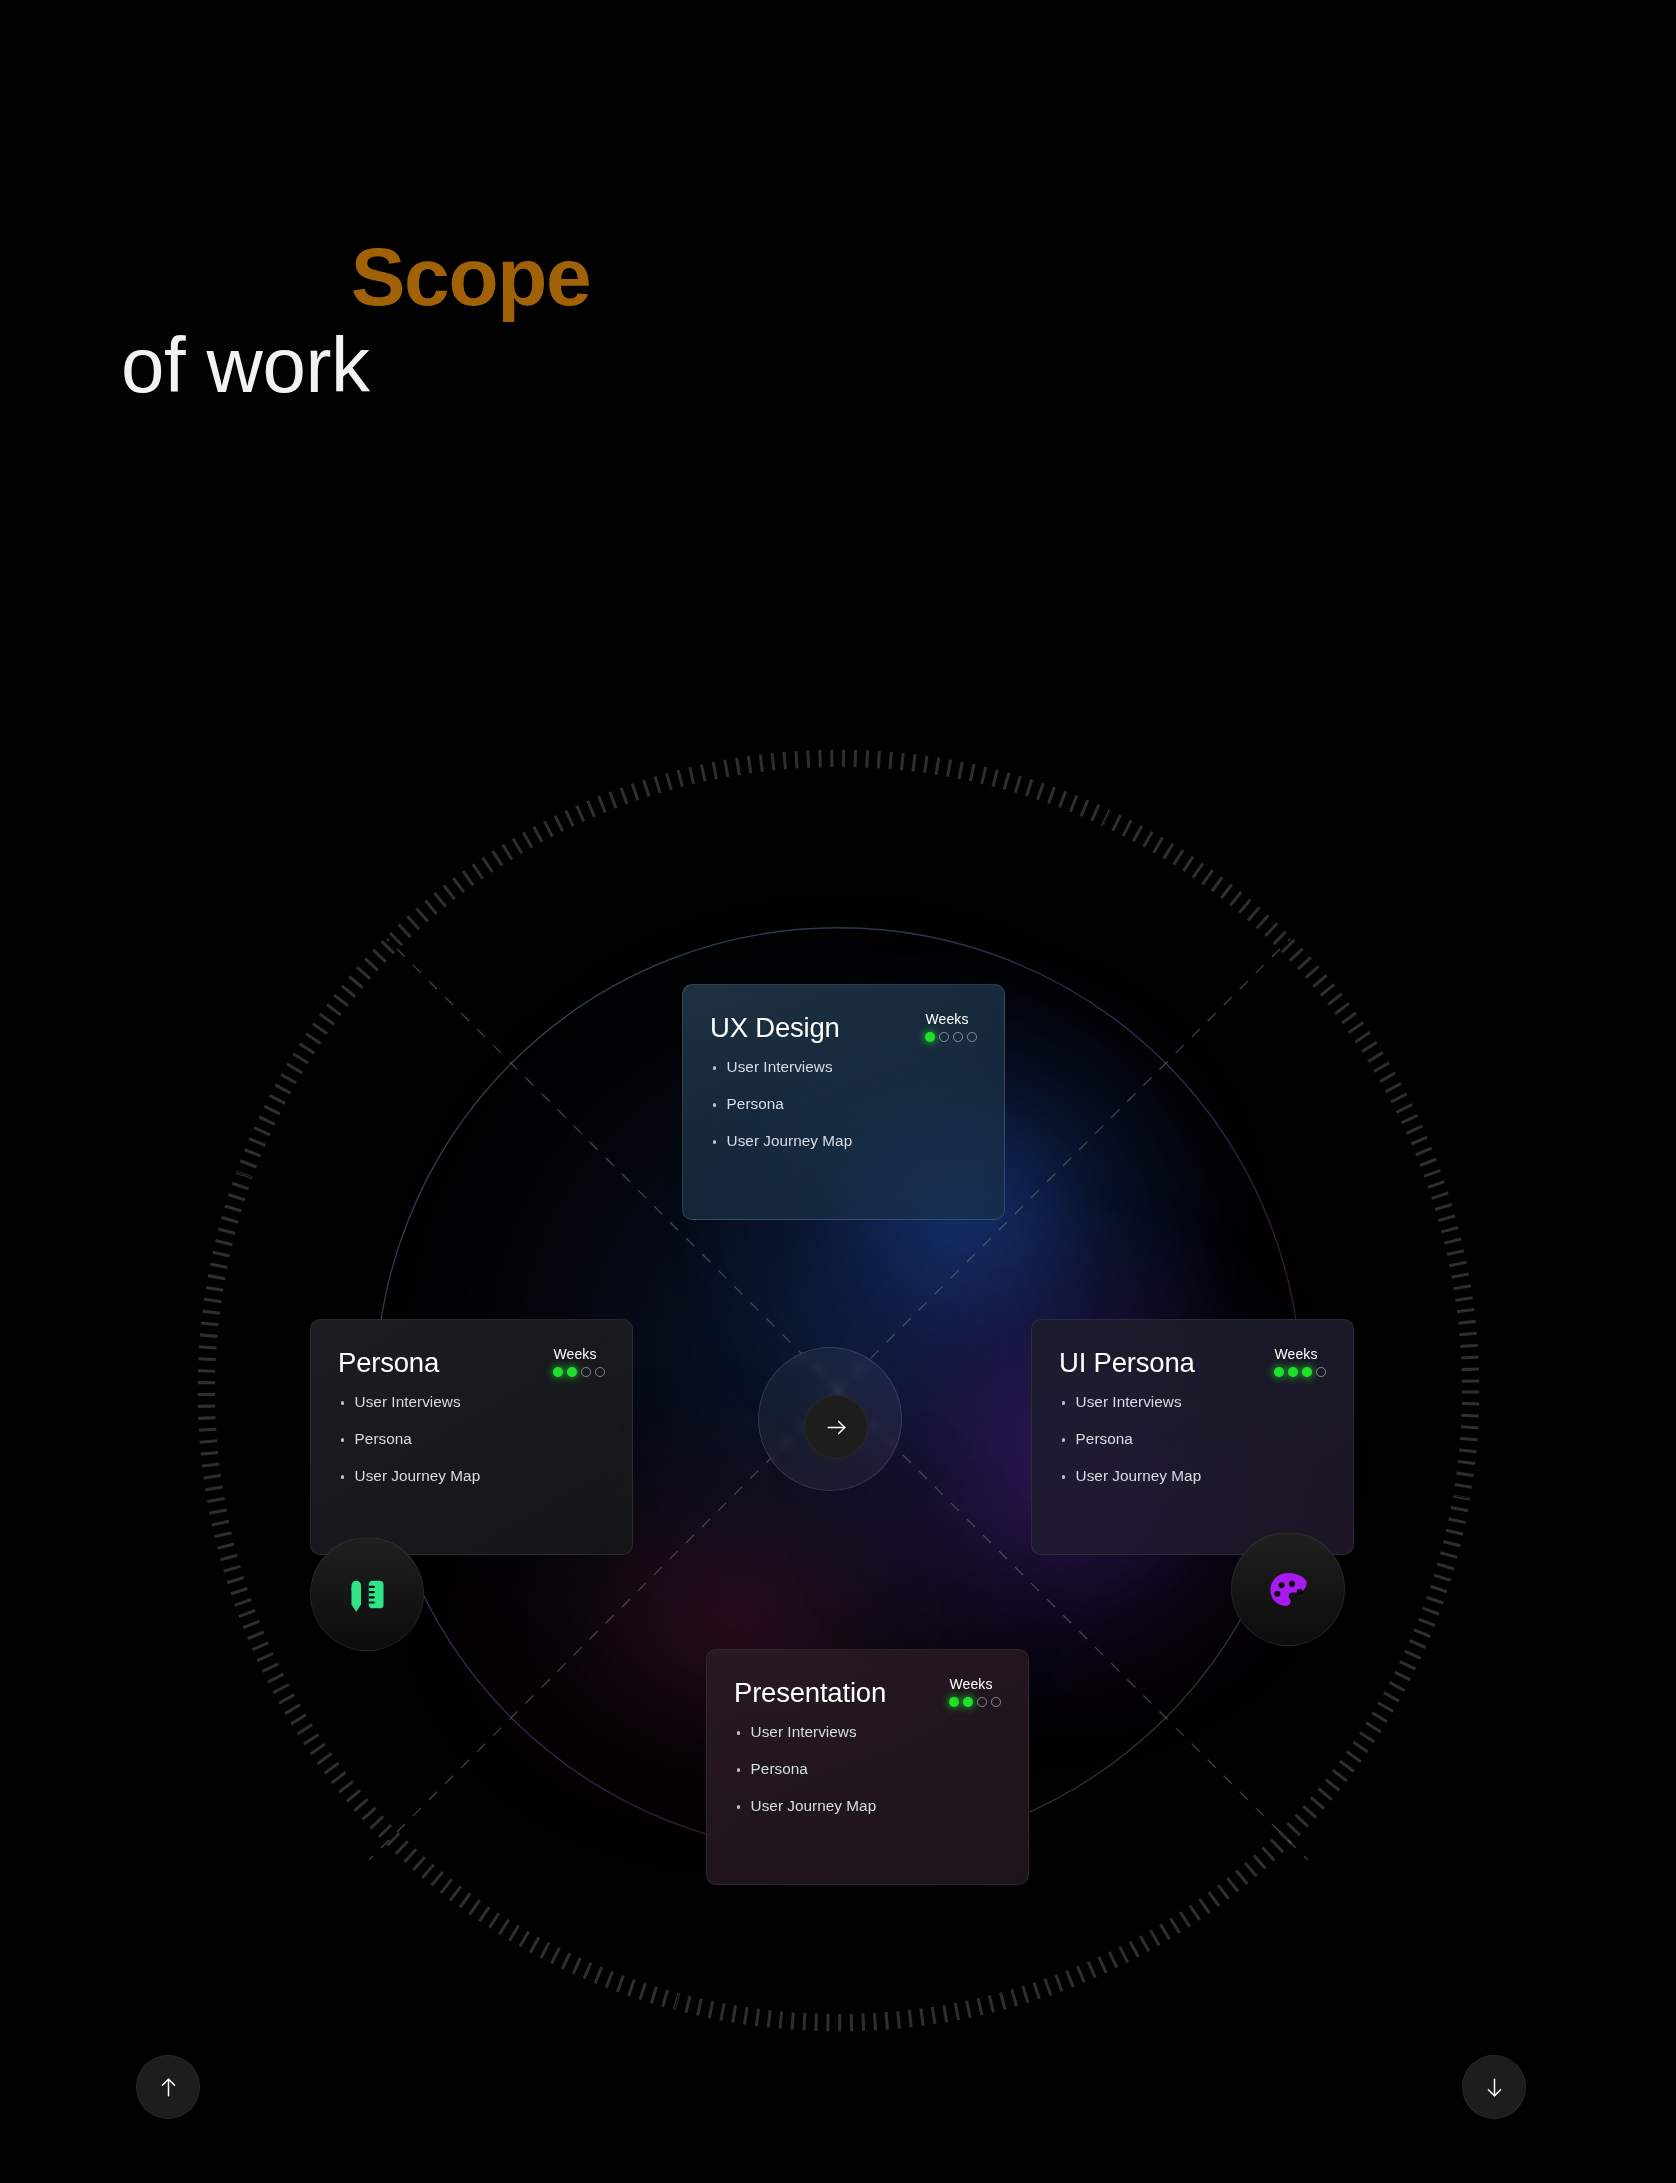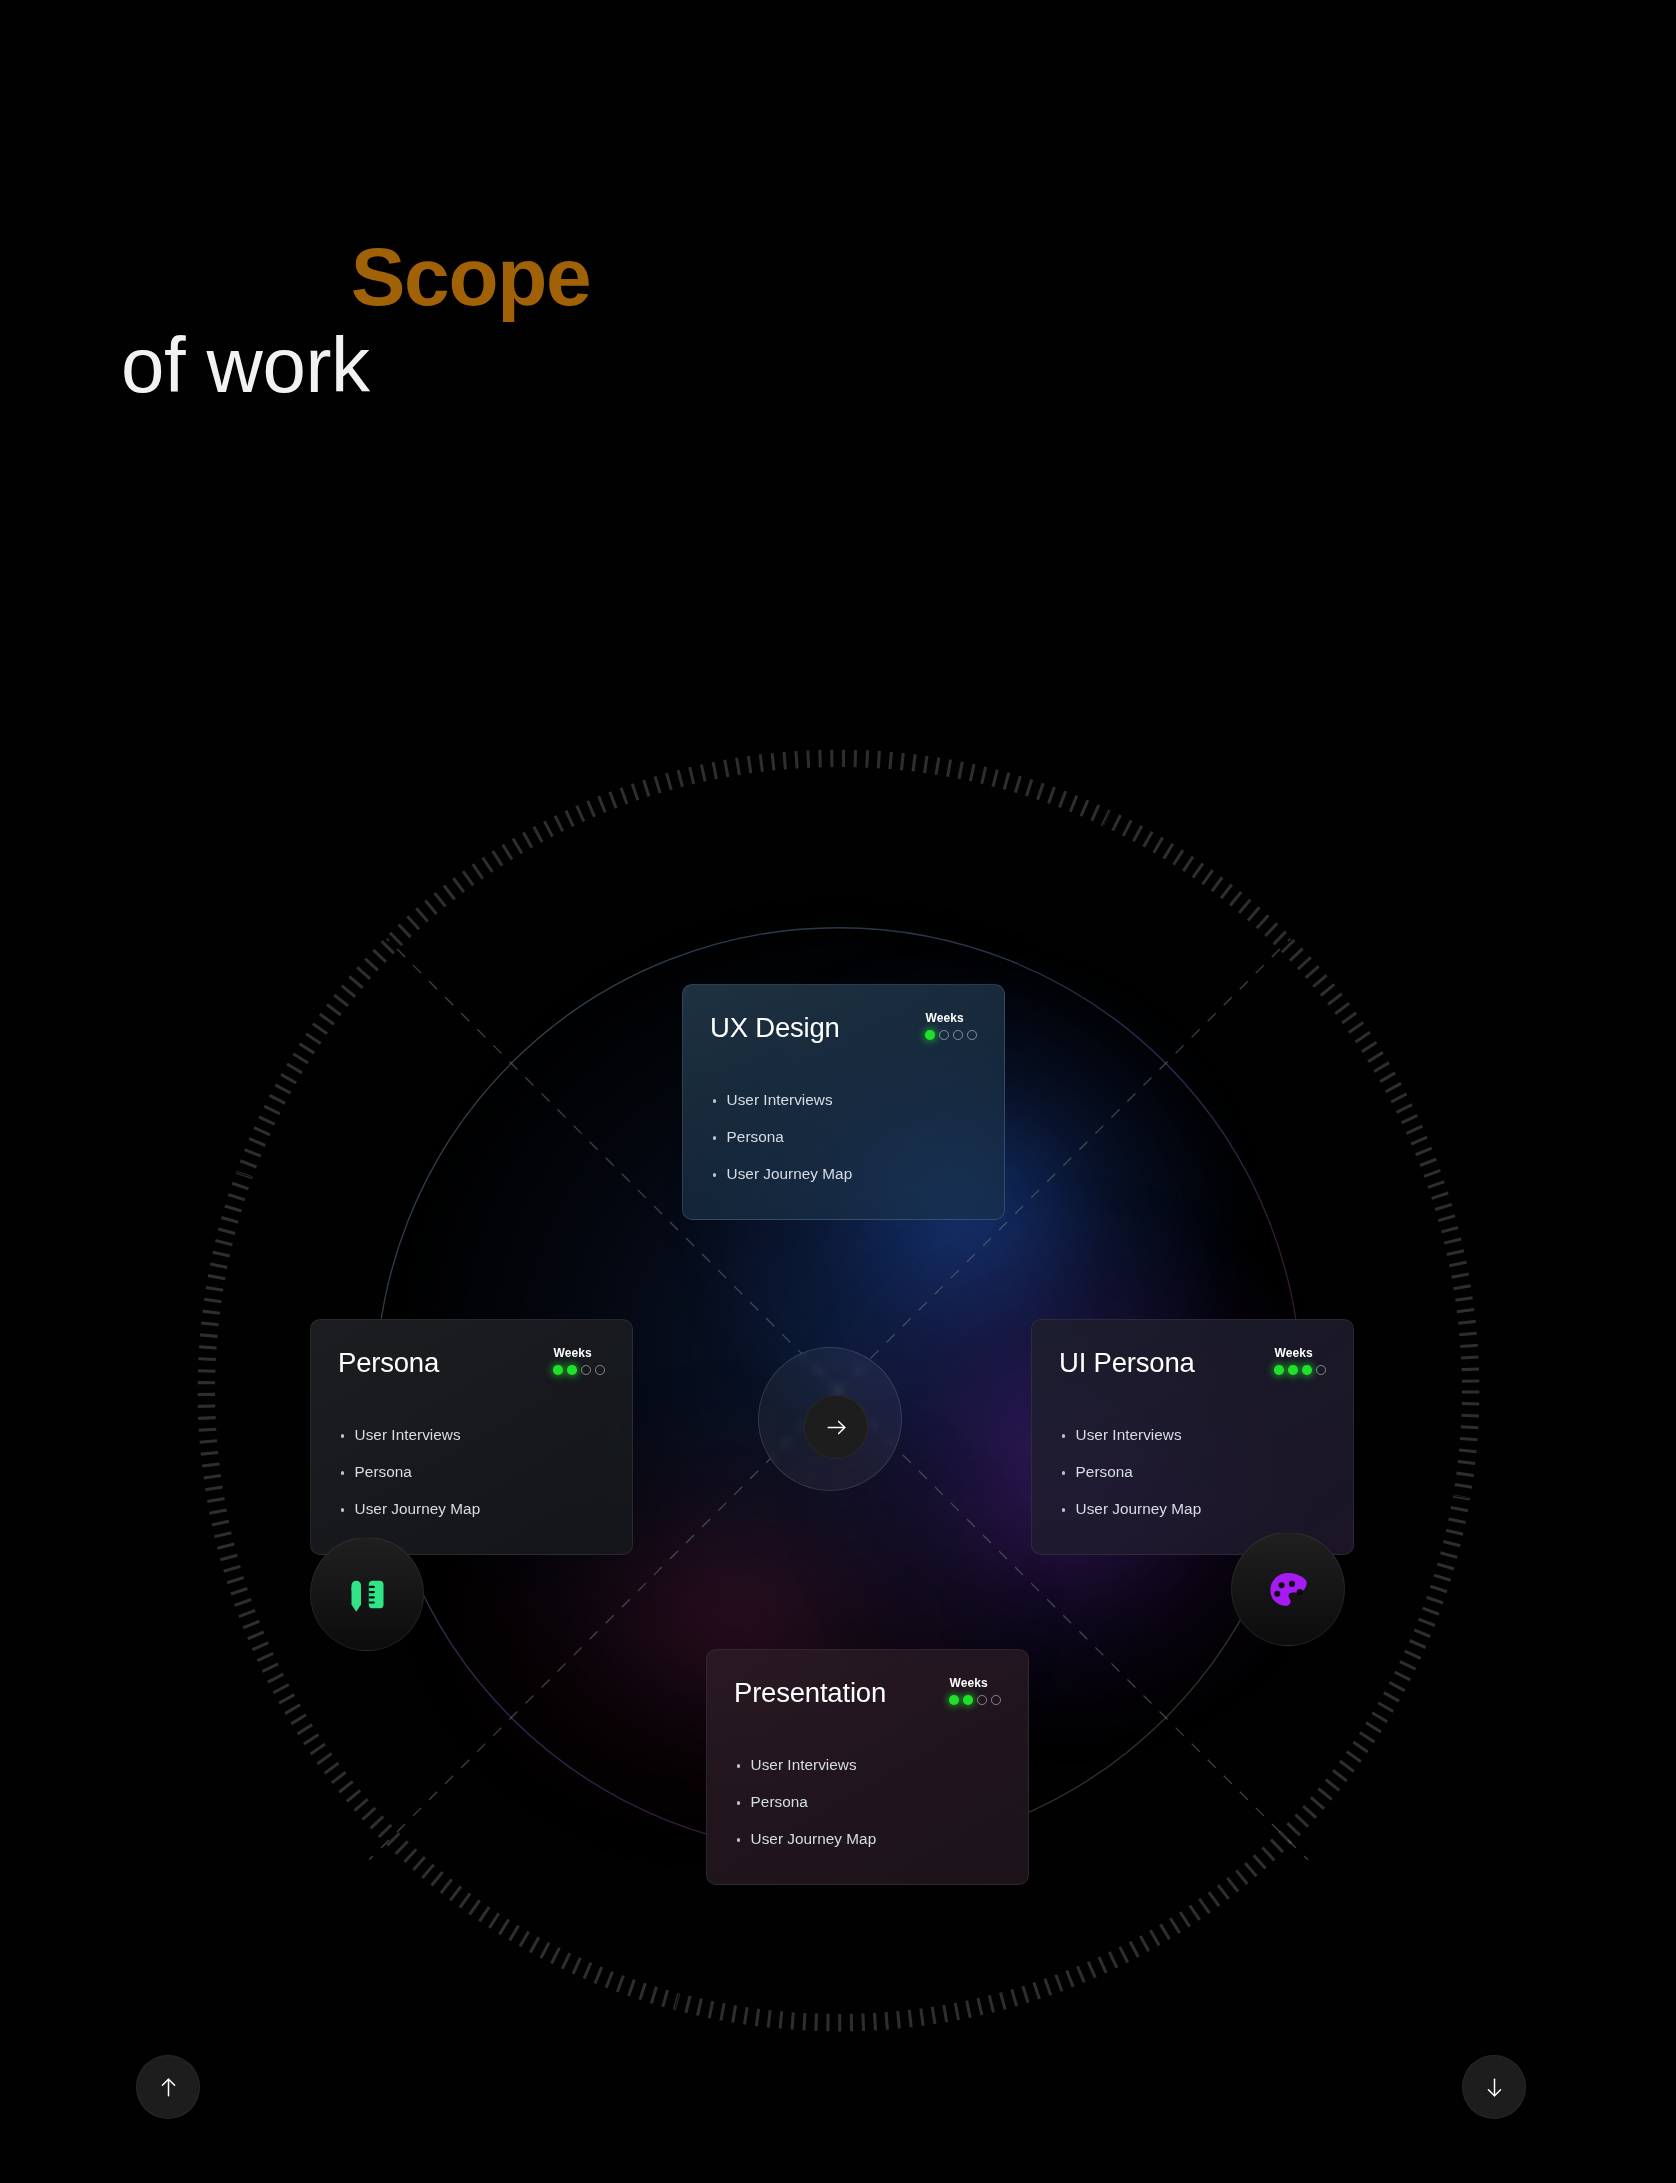--- a/index.html
+++ b/index.html
@@ -153,41 +153,41 @@
   .card-title {
     font-size: 27.5px;
     font-weight: 400;
     color: #ffffff;
     letter-spacing: -0.2px;
     line-height: 1;
     padding-top: 2.6px;
   }
   .weeks-block { text-align: left; padding-top: 0px; }
   .weeks-label {
-    font-size: 12px;
-    font-weight: 700;
+    font-size: 14px;
+    font-weight: 400;
     color: #ffffff;
     letter-spacing: 0.1px;
     display: block;
     margin-bottom: 5.2px;
   }
   .weeks-dots { display: flex; gap: 4.4px; align-items: center; }
   .dot { width: 9.6px; height: 9.6px; border-radius: 50%; }
   .dot.on {
     background: #1fe02a;
     box-shadow: 0 0 7px 1.7px rgba(31,224,42,0.55);
   }
   .dot.off {
     background: transparent;
     border: 0.9px solid rgba(255,255,255,0.45);
   }
 
   .card-list {
     list-style: none;
-    margin-top: 50px;
+    margin-top: 16px;
   }
   .card-list li {
     position: relative;
     font-size: 15.3px;
     font-weight: 300;
     color: #d7dde4;
     padding-left: 16.6px;
     margin-bottom: 19px;
     letter-spacing: 0.04px;
   }

